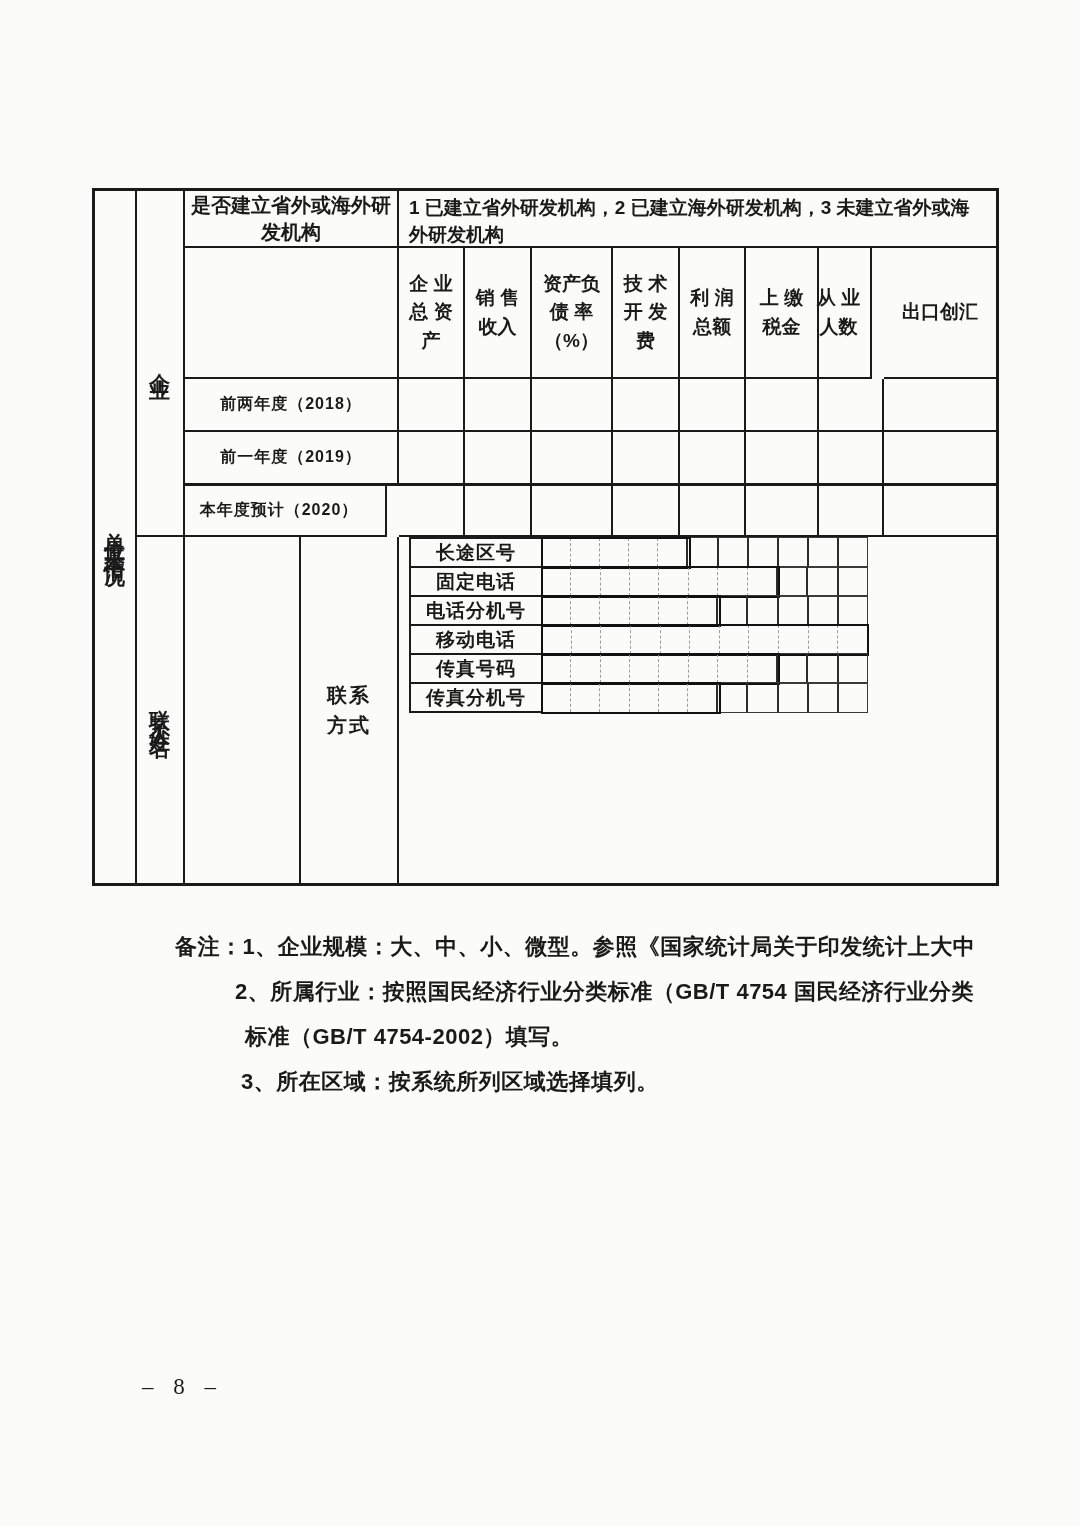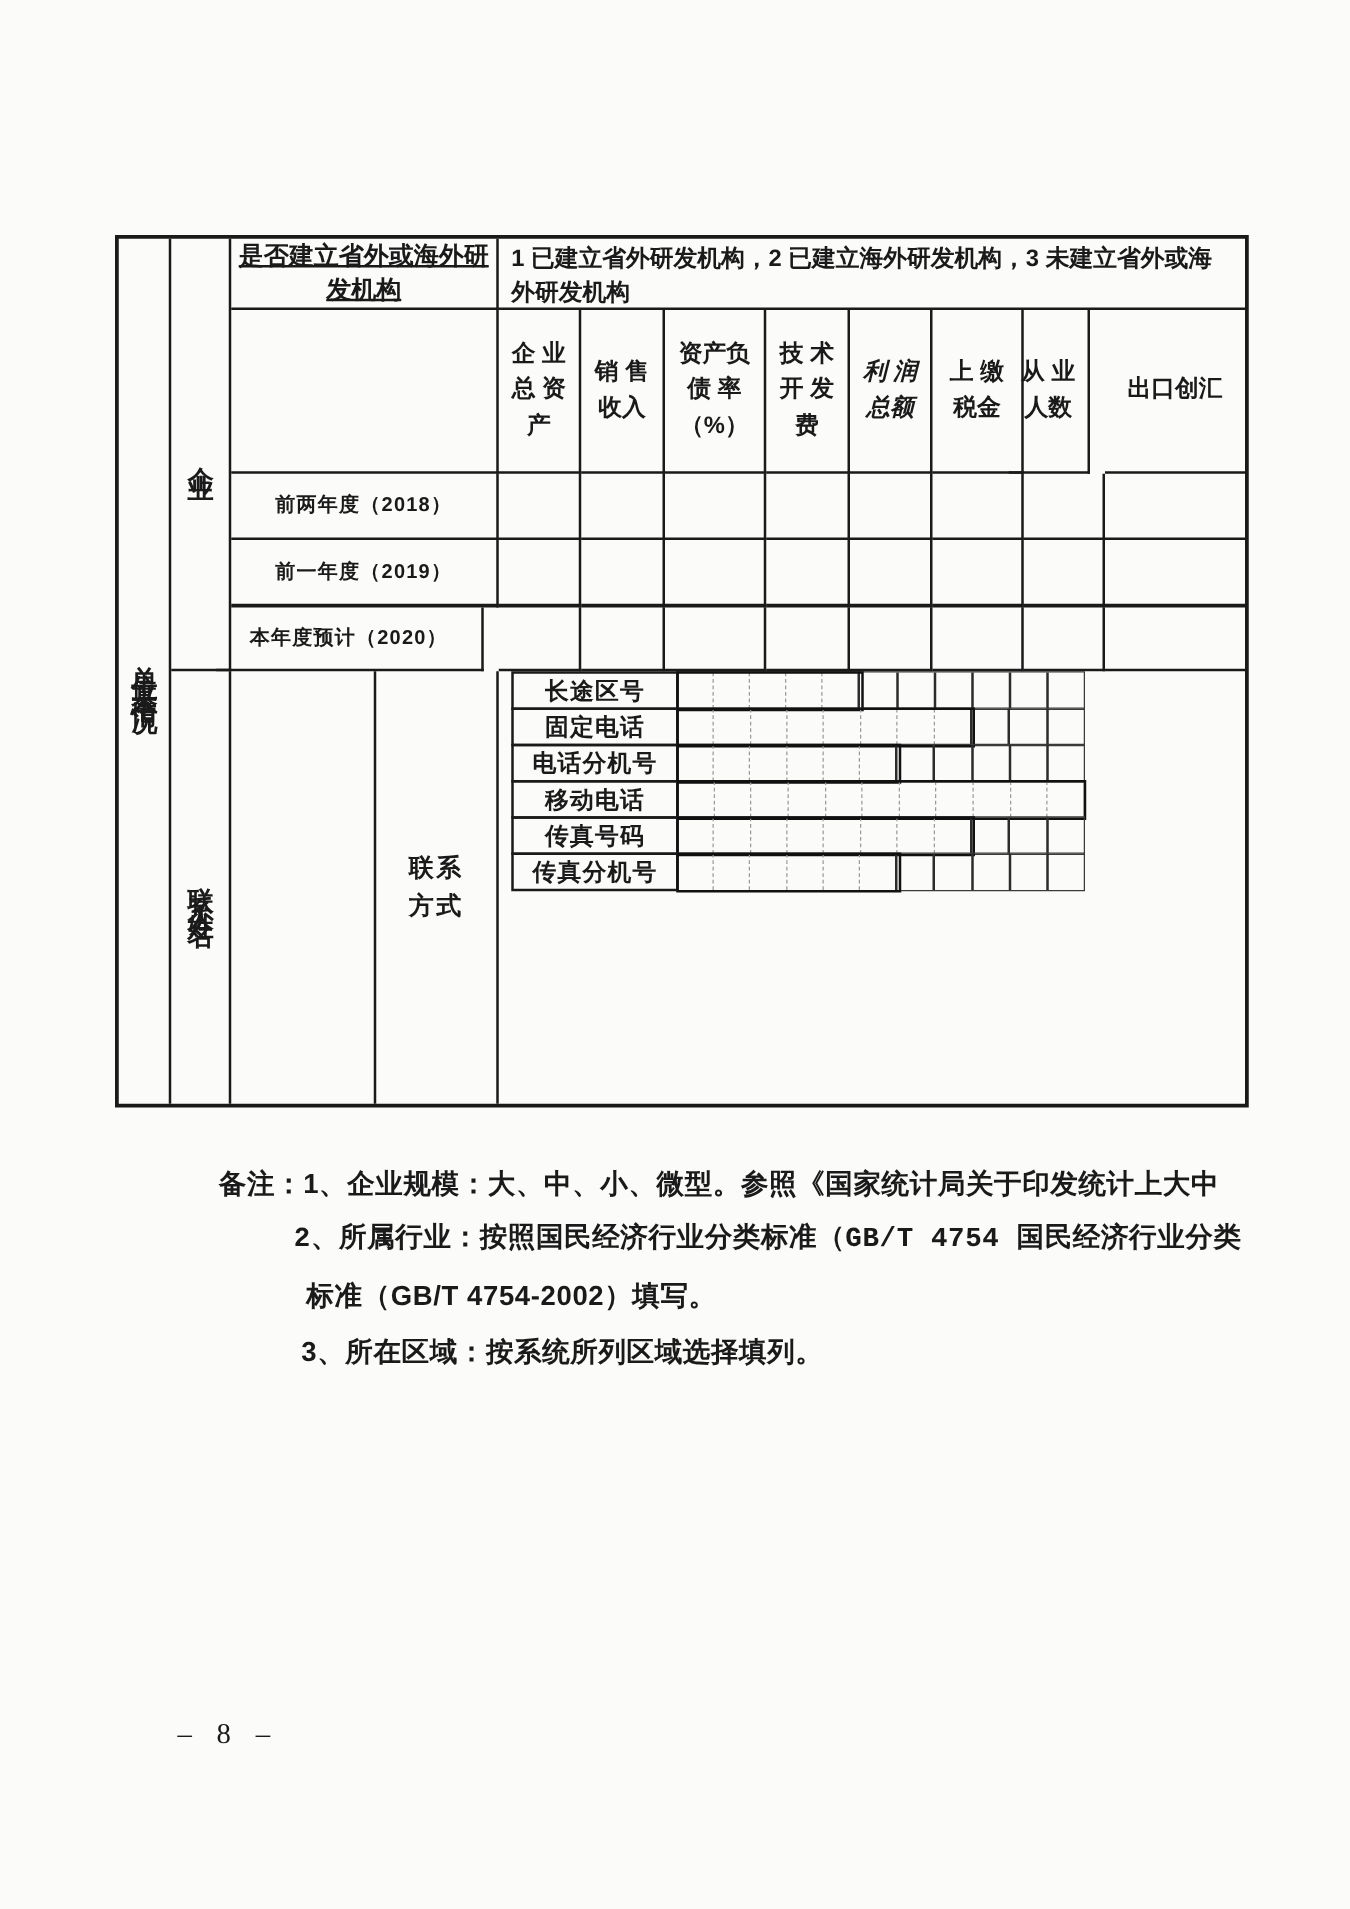--- a/index.html
+++ b/index.html
@@ -16,21 +16,21 @@
   }
   .cell { position:absolute; box-sizing:border-box; }
   .br  { border-right:2px solid #1a1a1a; }
   .bb  { border-bottom:2px solid #1a1a1a; }
   .bbt { border-bottom:3px solid #1a1a1a; }
   .cen { display:flex; align-items:center; justify-content:center; text-align:center; }
   .v-label {
     writing-mode:vertical-rl; text-orientation:upright;
     font-size:21px; letter-spacing:7px; line-height:1;
   }
-  .q-label { font-size:20px; line-height:1.35; padding:18px 6px;text-decoration:underline; }
+  .q-label { font-size:20px; line-height:1.35; padding:18px 6px; }
   .opt-cell { font-size:19px; line-height:1.4; padding:4px 8px 8px 10px;
               display:flex; align-items:flex-start; text-align:left; }
   .hdr { font-size:19px; line-height:1.5; padding:2px 5px; }
   .yr  { font-size:16px; letter-spacing:1px; }
   .method { font-size:20px; line-height:1.5; letter-spacing:2px; width:52px; text-align:center; }
   
   .low-right { left:304px; top:346px; width:597px; height:346px; }
   #phone-grid { position:absolute; left:10px; top:0; width:459px; }
   .phone-row { display:flex; height:31px; }
   .phone-row + .phone-row { margin-top:-2px; }
@@ -49,21 +49,21 @@
   .phone-box {
     position:absolute; left:-1.5px; top:-1.5px; height:calc(100% + 3px);
     border:2.5px solid #111; box-sizing:border-box; pointer-events:none;
   }
   
   .notes {
     position:absolute; left:175px; top:924px;
     font-size:22px; line-height:45px; white-space:nowrap; letter-spacing:0.5px;
   }
   .note-2 { padding-left:70px; }
-  .note-3 { padding-left:60px;font-family:Liberation Mono, monospace; }
+  .note-3 { padding-left:60px; }
   .note-4 { padding-left:70px; }
   .note-5 { padding-left:66px; }
   .pageno {
     position:absolute; left:142px; top:1374px;
     font-family:"Liberation Serif","DejaVu Serif",serif;
     font-weight:400; font-size:23px; letter-spacing:7px;
   }
 </style>
 </head>
 <body>
@@ -89,21 +89,21 @@
     <div class="cell bb opt-cell" style="left:304px;top:0;width:597px;height:57px;">
       <span>1 已建立省外研发机构，2 已建立海外研发机构，3 未建立省外或海外研发机构</span>
     </div>
 
     <div class="cell br bb" style="left:90px;top:57px;width:214px;height:131px;"></div>
     <div id="metric-headers">
         <div class="cell bb cen hdr br" style="left: 304px; top: 57px; width: 66px; height: 131px;">企 业 总 资 产</div>
         <div class="cell bb cen hdr br" style="left: 370px; top: 57px; width: 67px; height: 131px;">销 售 收入</div>
         <div class="cell bb cen hdr br" style="left: 437px; top: 57px; width: 81px; height: 131px;">资产负 债 率 （%）</div>
         <div class="cell bb cen hdr br" style="left: 518px; top: 57px; width: 67px; height: 131px;">技 术 开 发 费</div>
-        <div class="cell bb cen hdr br" style="left: 585px; top: 57px; width: 66px; height: 131px; font-style: italic;">利 润 总额</div>
+        <div class="cell bb cen hdr br" style="left: 585px; top: 57px; width: 66px; height: 131px;">利 润 总额</div>
         <div class="cell bb cen hdr br" style="left: 651px; top: 57px; width: 73px; height: 131px;">上 缴 税金</div>
         <div class="cell bb cen hdr br" style="left: 712px; top: 57px; width: 65px; height: 131px;">从 业 人数</div>
         <div class="cell bb cen hdr" style="left: 789px; top: 57px; width: 112px; height: 131px;">出口创汇</div>
       </div>
 
     <div class="cell br bb cen yr" style="left:90px;top:188px;width:214px;height:53px;">
       <span>前两年度（2018）</span>
     </div>
     <div class="cell br bbt cen yr" style="left:90px;top:241px;width:214px;height:54px;">
       <span>前一年度（2019）</span>

